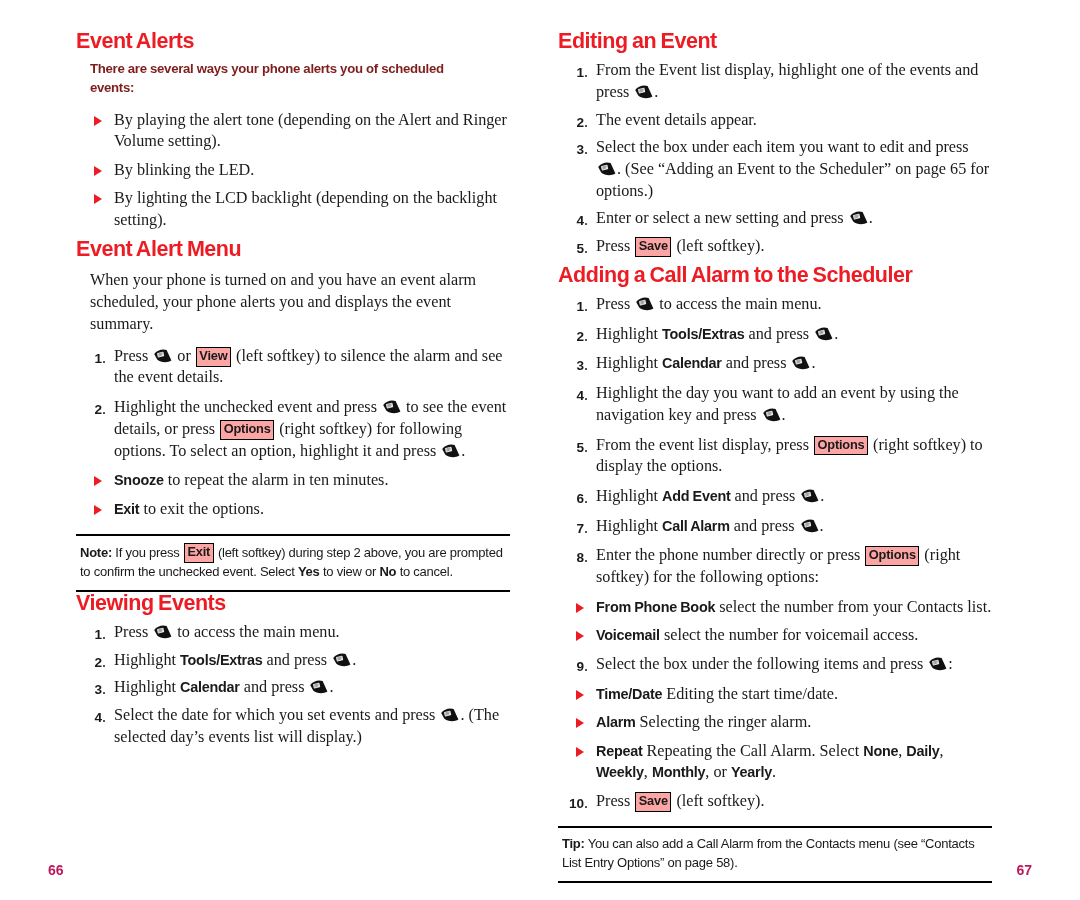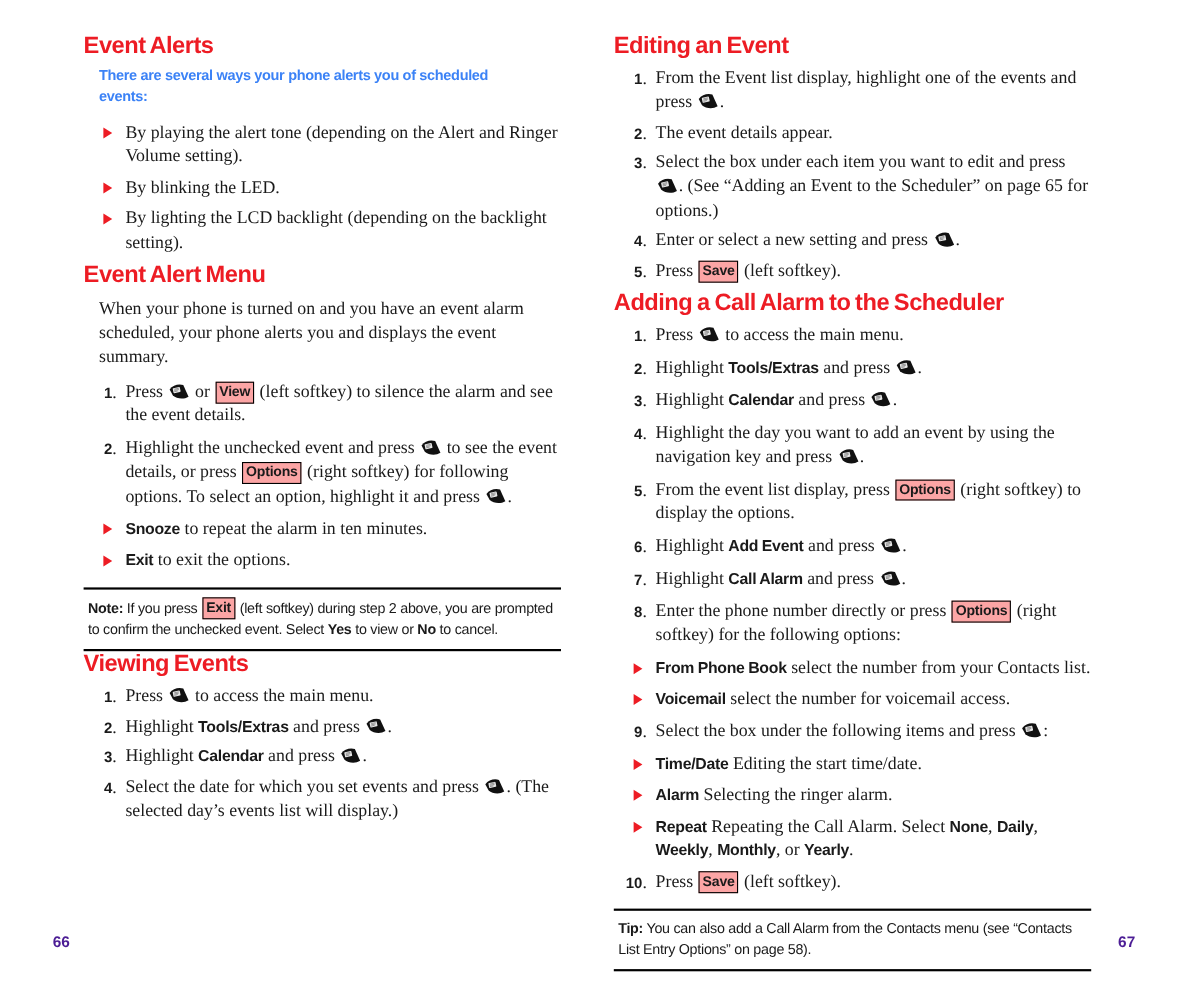--- a/index.html
+++ b/index.html
@@ -49,21 +49,21 @@
   .gap-before-sm { margin-top: 15px; }
 
   
   p.intro {
     font-family: "Liberation Sans", sans-serif;
     font-weight: bold;
     font-size: 13.2px;
     line-height: 1.42;
     margin: 0 0 12px 0;
     letter-spacing: -0.3px;
-    color: #3b82f6;
+    color: #7f1d1d;
     padding-left: 14px;
     width: 408px;
   }
 
   
   p.para {
     font-size: 16.2px;
     line-height: 1.36;
     margin: 0 0 11px 0;
     padding-left: 14px;
@@ -178,25 +178,25 @@
   .notebox .lbl {
     font-weight: bold;
   }
   .notebox b {
     font-weight: bold;
   }
 
   
   .folio {
     position: absolute;
-    bottom: 36px;
+    bottom: 22px;
     font-family: "Liberation Sans", sans-serif;
     font-weight: bold;
     font-size: 14px;
-    color: #4c1d95;
+    color: #be185d;
   }
   .page-left .folio  { left: 48px; }
   .page-right .folio { right: 48px; }
 </style>
 </head>
 <body>
 
 <div class="spread">
 
   <div class="page page-left">

